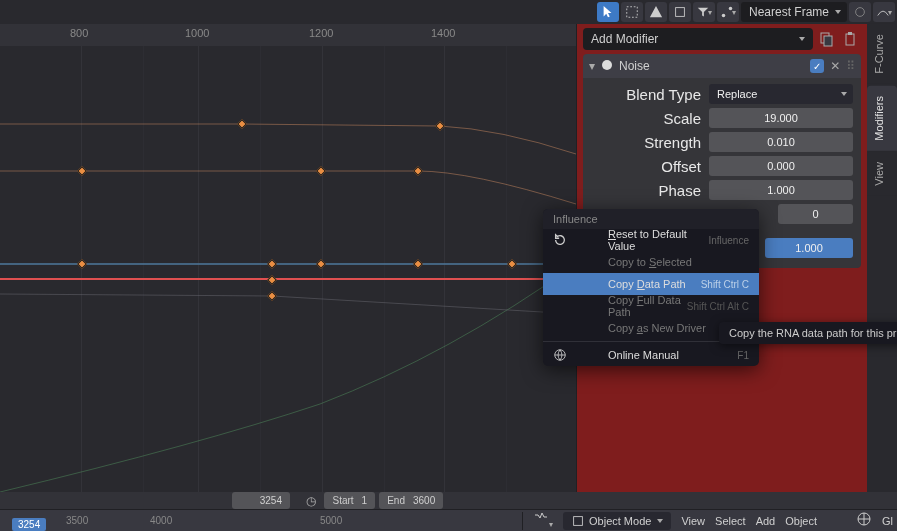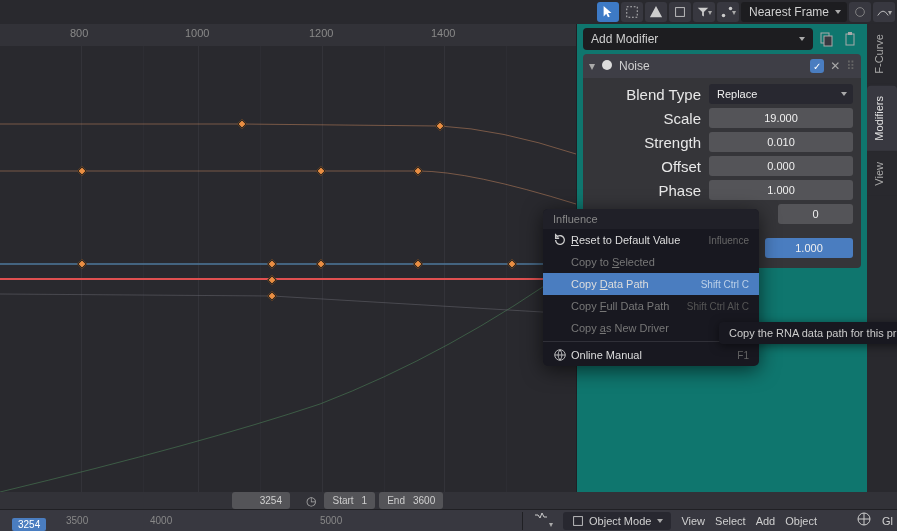--- a/index.html
+++ b/index.html
@@ -16,21 +16,21 @@
   
   .graph-area { position: absolute; top: 24px; left: 0; width: 576px; height: 468px; background: #29292e; overflow: hidden; }
   .ruler { position: absolute; top: 0; left: 0; right: 0; height: 22px; background: #323238; }
   .ruler-tick { position: absolute; top: 3px; font-size: 11px; color: #888; }
   .grid-v { position: absolute; top: 22px; bottom: 0; width: 1px; background: #333339; }
   .grid-v.sub { background: #2d2d33; }
   .kf { position: absolute; width: 7px; height: 7px; transform: translate(-50%, -50%) rotate(45deg); background: #e98e43; border: 1px solid #1a1a1a; }
   .curve { position: absolute; }
 
   
-  .right-panel { position: absolute; top: 24px; left: 576px; right: 30px; bottom: 39px; background: #0f766e; border-left: 1px solid #202024; padding: 4px 6px; }
+  .right-panel { position: absolute; top: 24px; left: 576px; right: 30px; bottom: 39px; background: #7f1d1d; border-left: 1px solid #202024; padding: 4px 6px; }
   .panel-row { display: flex; align-items: center; margin-bottom: 4px; }
   .add-modifier { flex: 1; background: #1d1d20; border-radius: 4px; height: 22px; display: flex; align-items: center; padding: 0 8px; position: relative; }
   .add-modifier::after { content: ""; position: absolute; right: 8px; width: 0; height: 0; border-left: 3px solid transparent; border-right: 3px solid transparent; border-top: 4px solid #aaa; }
   .icon-btn { width: 22px; height: 22px; display: flex; align-items: center; justify-content: center; margin-left: 2px; border-radius: 3px; }
   
   .modifier-header { display: flex; align-items: center; height: 24px; background: #3e3e46; border-radius: 4px 4px 0 0; padding: 0 6px; gap: 6px; margin-top: 4px; }
   .modifier-body { background: #353539; border-radius: 0 0 4px 4px; padding: 6px 8px; }
   .prop-row { display: flex; align-items: center; margin-bottom: 4px; height: 20px; }
   .prop-label { flex: 0 0 118px; text-align: right; padding-right: 8px; color: #e8e8e8; font-size: 15px; }
   .prop-field { flex: 1; background: #545458; border-radius: 3px; height: 20px; display: flex; align-items: center; justify-content: center; color: #f0f0f0; font-size: 11px; position: relative; }
@@ -43,21 +43,21 @@
   .side-tabs { position: absolute; top: 24px; right: 0; width: 30px; display: flex; flex-direction: column; }
   .side-tab { writing-mode: vertical-rl; transform: rotate(180deg); padding: 10px 6px; font-size: 11px; color: #aaa; background: #29292e; border-radius: 0 0 4px 4px; margin-bottom: 2px; text-align: center; }
   .side-tab.active { background: #383840; color: #e0e0e0; }
 
   
   .context-menu { position: absolute; top: 209px; left: 543px; width: 216px; background: #181820; border-radius: 5px; box-shadow: 0 4px 20px rgba(0,0,0,0.6); overflow: hidden; z-index: 100; }
   .cm-header { padding: 4px 10px; color: #888; font-size: 11px; background: #202028; }
   .cm-item { display: flex; align-items: center; padding: 4px 10px; height: 22px; position: relative; }
   .cm-item.hover { background: #4a7dc0; }
   .cm-icon { width: 18px; display: flex; align-items: center; }
-  .cm-label { flex: 1; color: #ddd; font-size: 11px; }
+  .cm-label { flex: 1; color: #ddd; font-size: 11px; margin-left: 37px; }
   .cm-shortcut { color: #666; font-size: 10px; }
   .cm-item.hover .cm-shortcut { color: #bcd0e8; }
   .cm-sep { height: 1px; background: #303038; margin: 2px 0; }
   .underline { text-decoration: underline; }
 
   .tooltip { position: absolute; top: 322px; left: 719px; background: #181820; padding: 5px 10px; border-radius: 4px; font-size: 11px; color: #ccc; z-index: 101; white-space: nowrap; box-shadow: 0 2px 10px rgba(0,0,0,0.5); }
 
   
   .timeline-bar { position: absolute; bottom: 22px; left: 0; right: 0; height: 17px; background: #323238; display: flex; align-items: center; }
   .tl-field { background: #545458; border-radius: 3px; height: 17px; display: flex; align-items: center; padding: 0 8px; margin: 0 2px; font-size: 10px; justify-content: flex-end; }

